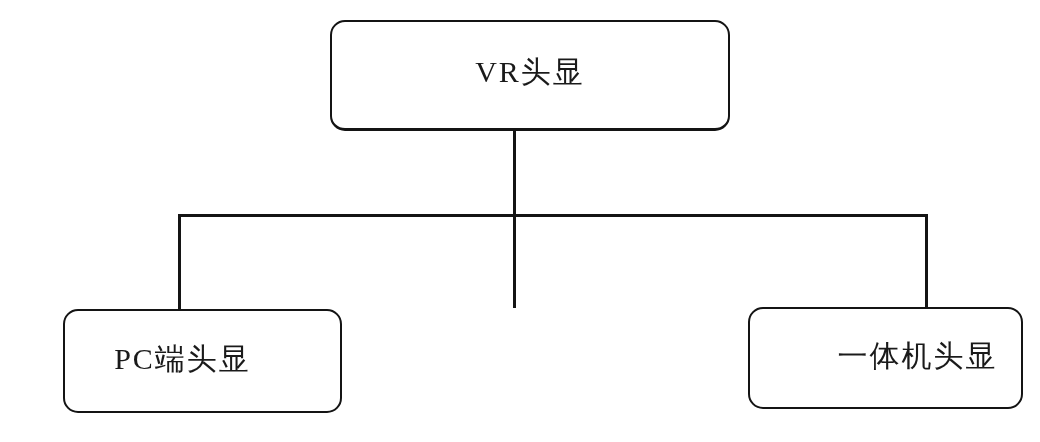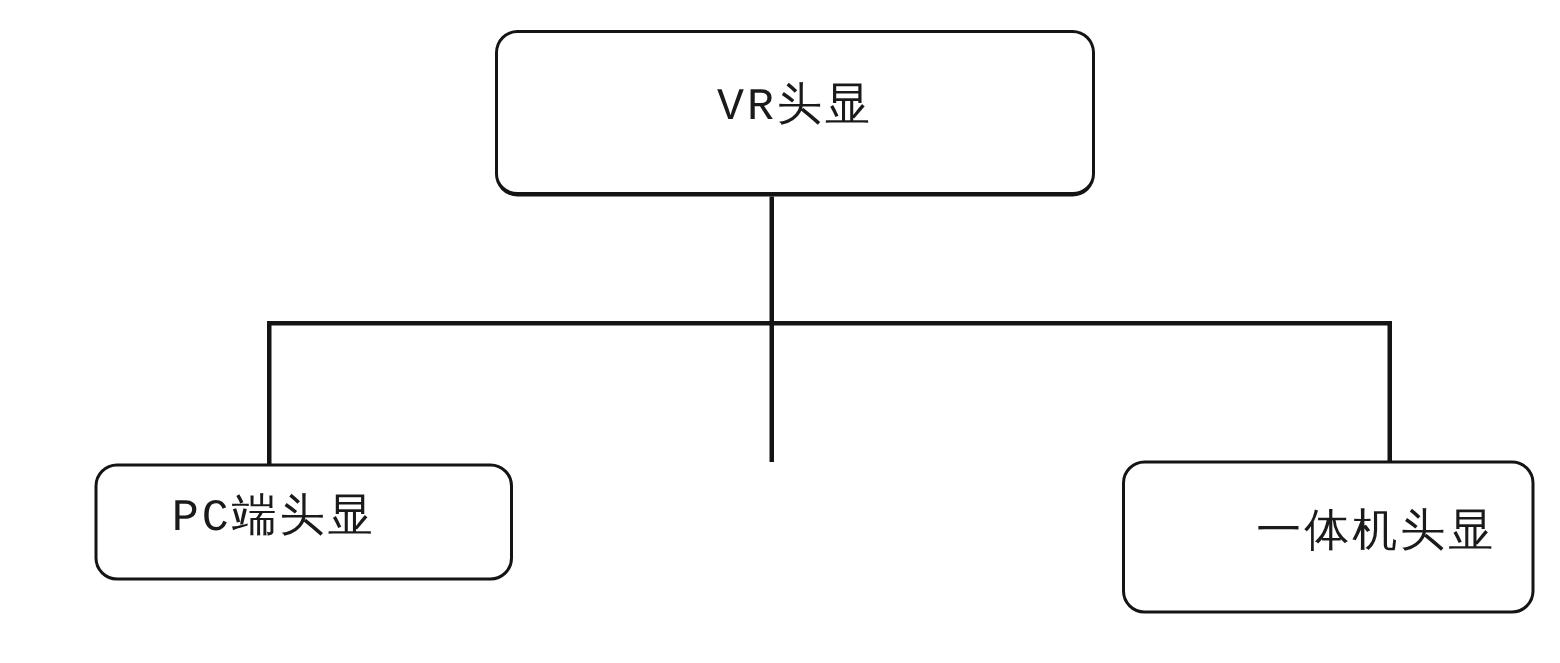--- a/index.html
+++ b/index.html
@@ -6,38 +6,38 @@
     margin: 0;
     padding: 0;
     background: #ffffff;
   }
   .canvas {
     position: relative;
     width: 1040px;
     height: 442px;
     background: #ffffff;
     overflow: hidden;
-    font-family: Liberation Mono, monospace;
+    font-family: Liberation Serif, serif;
   }
   .node {
     position: absolute;
     box-sizing: border-box;
     border: 2px solid #141414;
     border-radius: 15px;
     background: #ffffff;
     display: flex;
     align-items: center;
     justify-content: center;
   }
   
   .node--root {
     left: 330px; top: 20px; width: 400px; height: 111px;
     border-width: 2px 2px 3px 2px;
   }
-  .node--left   { left: 63px;  top: 309px; width: 279px; height: 78px; align-items: center; }
+  .node--left   { left: 63px;  top: 309px; width: 279px; height: 104px; align-items: center; }
   .node--middle { left: 402px; top: 307px; width: 273px; height: 102px; }
   .node--right  { left: 748px; top: 307px; width: 275px; height: 102px; padding-left: 32px; }
 
   .node-label {
     font-size: 30px;
     color: #1a1a1a;
     letter-spacing: 2px;
     white-space: nowrap;
     line-height: 1;
     transform: translateY(-3px);

